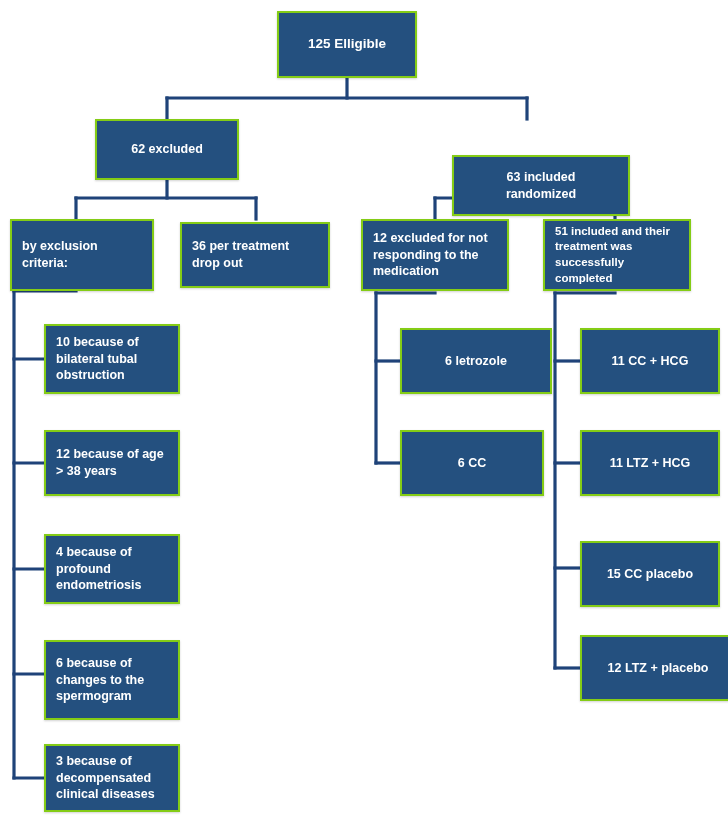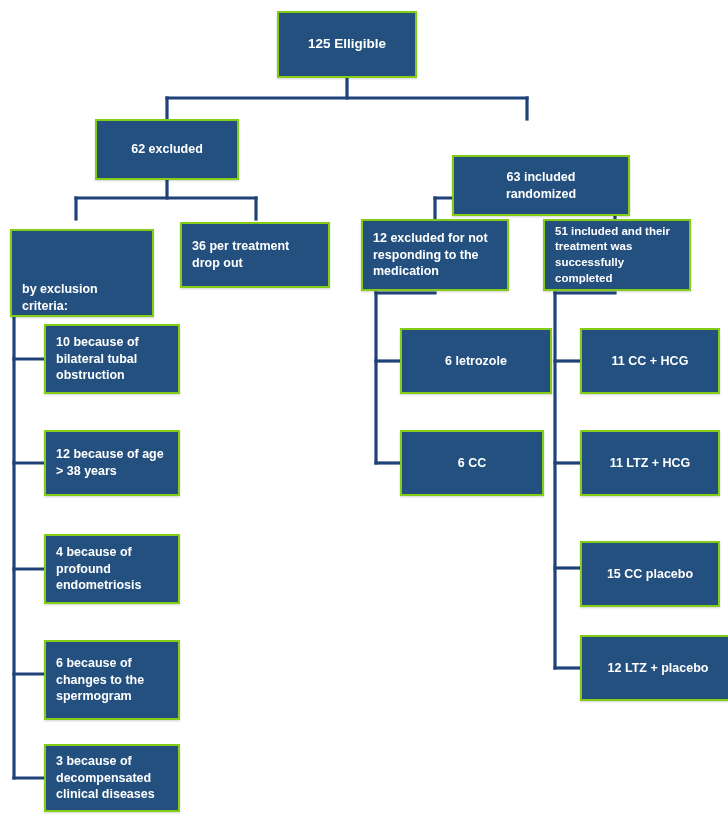--- a/index.html
+++ b/index.html
@@ -98,21 +98,21 @@
 
   <div class="node align-center" style="left:95px; top:119px; width:144px; height:61px;">
     <span class="label">62 excluded</span>
   </div>
 
   <div class="node align-center" style="left:452px; top:119px; width:178px; height:61px;margin-top:36px;">
     <span class="label">63 included
 randomized</span>
   </div>
 
-  <div class="node align-left" style="left:10px; top:229px; width:144px; height:88px;align-items:flex-end;">
+  <div class="node align-left" style="left:10px; top:219px; width:144px; height:72px;">
     <span class="label">by exclusion
 criteria:</span>
   </div>
 
   <div class="node align-left" style="left:180px; top:222px; width:150px; height:66px;">
     <span class="label">36 per treatment
 drop out</span>
   </div>
 
   <div class="node align-left" style="left:361px; top:219px; width:148px; height:72px;">

